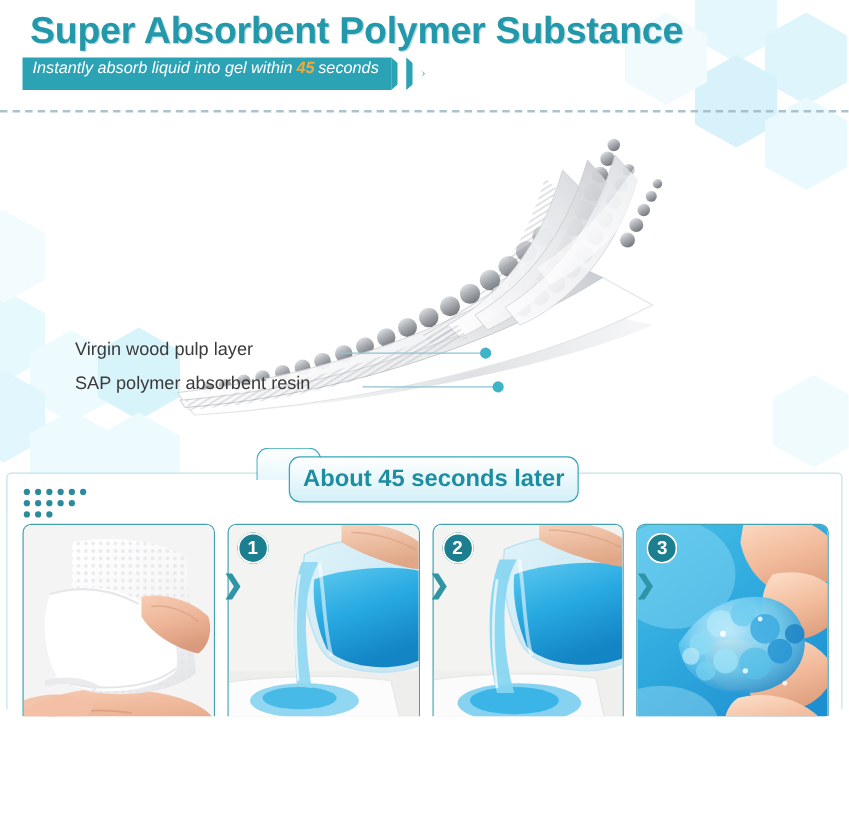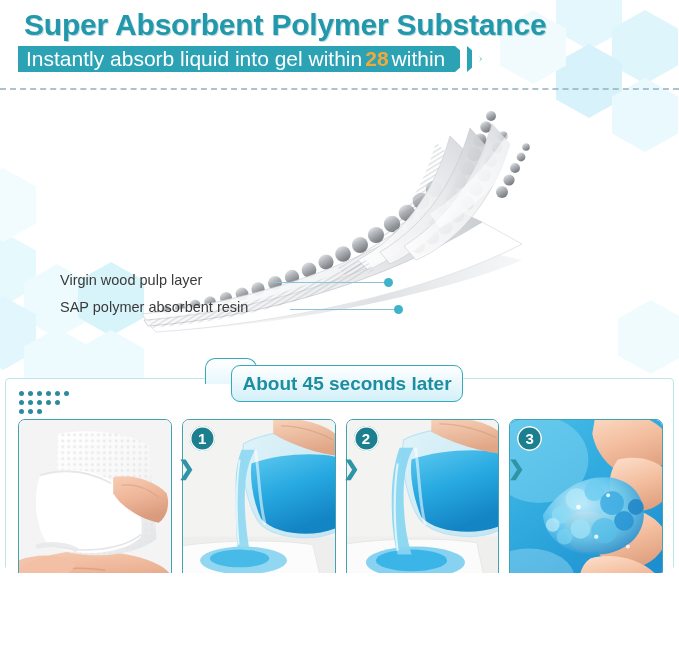--- a/index.html
+++ b/index.html
@@ -57,27 +57,28 @@
     position: absolute;
     left: 18px;
     top: 46px;
     height: 26px;
     display: flex;
     align-items: stretch;
   }
   .subtitle-bar {
     background: #2ba3b4;
     color: #ffffff;
-    font-size: 21px;
+    font-size: 13px;
     font-weight: normal;
     display: flex;
-    align-items: center;
+    align-items: flex-start;
     padding: 0 10px 0 8px;
     height: 26px;
     white-space: nowrap;
+    font-style: italic;
   }
   .subtitle-bar .num {
     color: #f0a93b;
     font-weight: bold;
     padding: 0 3px;
   }
   .chev-group {
     position: relative;
     width: 34px;
     height: 26px;
@@ -300,22 +301,22 @@
 
     <div class="hex" style="left:618px;top:300px;width:66px;height:74px;background:#f0fbfe;"></div>
   </div>
 
   <div class="header">
     <div class="title">Super Absorbent Polymer Substance</div>
 
     <div class="subtitle-wrap">
       <div class="subtitle-bar">
         <span>Instantly absorb liquid into gel within</span>
-        <span class="num">28</span>
-        <span>within</span>
+        <span class="num">45</span>
+        <span>seconds</span>
       </div>
       <div class="chev-group">
         <div class="chev c1"></div>
         <div class="chev-notch n1"></div>
         <div class="chev c2"></div>
         <div class="chev-notch n2"></div>
       </div>
     </div>
 
     <div class="divider"></div>

